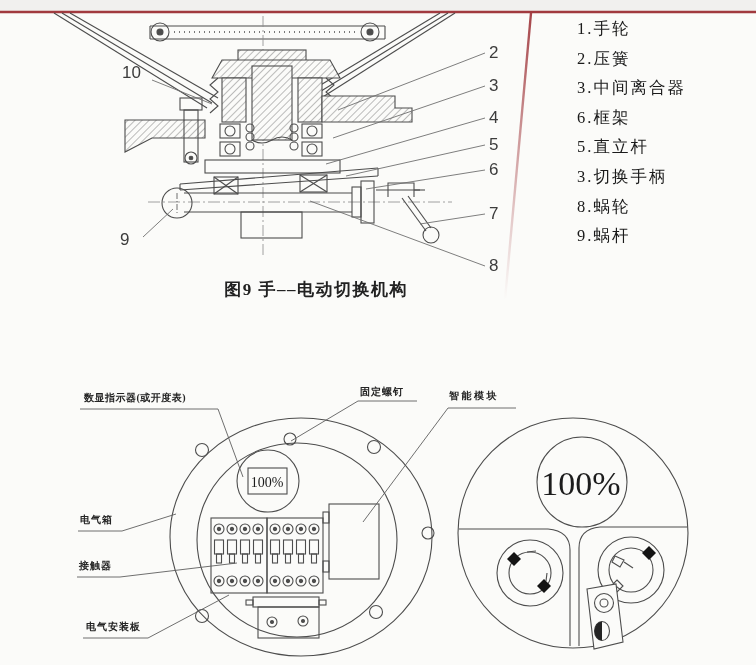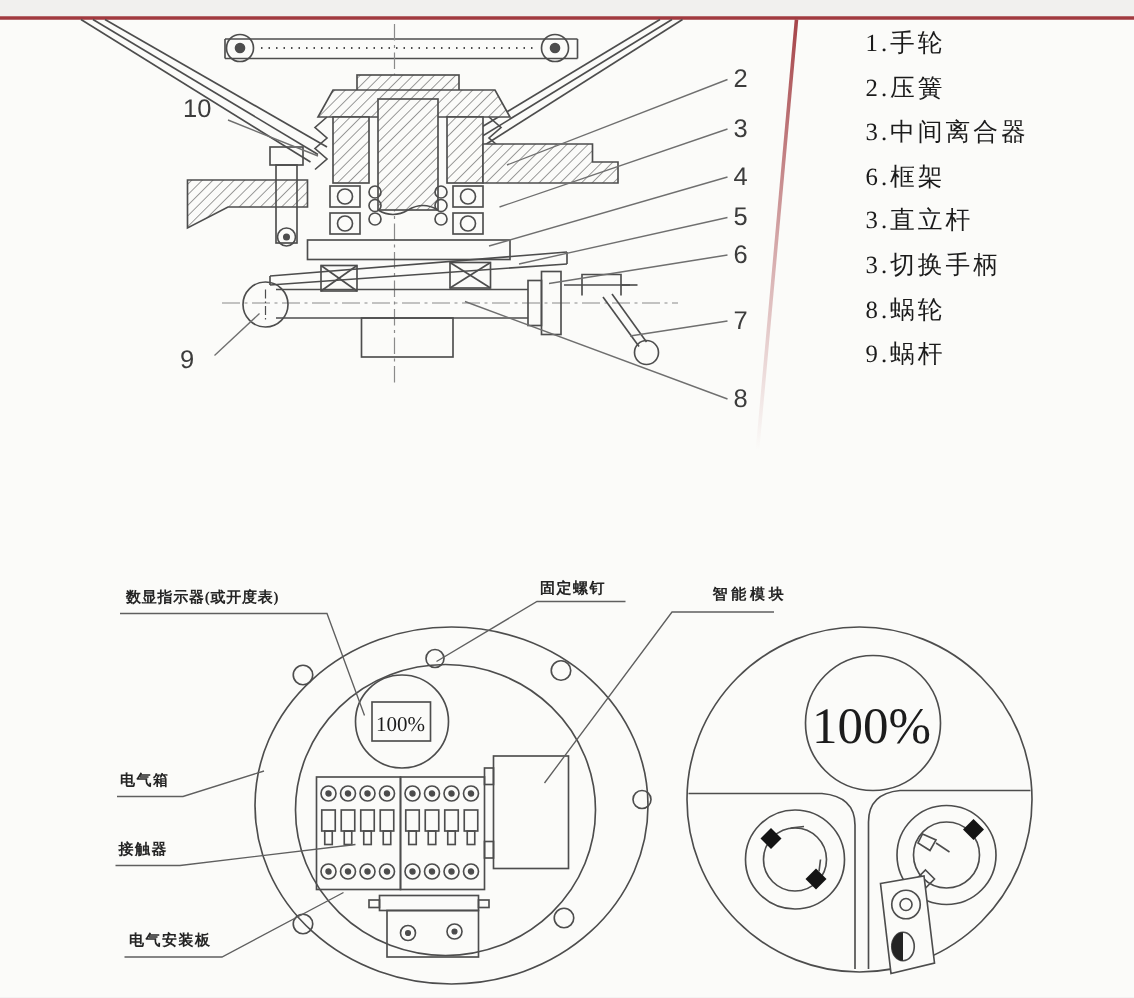--- a/index.html
+++ b/index.html
@@ -321,32 +321,33 @@
   <span class="abs callout" style="left:489px;top:43px">2</span>
   <span class="abs callout" style="left:489px;top:76px">3</span>
   <span class="abs callout" style="left:489px;top:108px">4</span>
   <span class="abs callout" style="left:489px;top:135px">5</span>
   <span class="abs callout" style="left:489px;top:160px">6</span>
   <span class="abs callout" style="left:489px;top:204px">7</span>
   <span class="abs callout" style="left:489px;top:256px">8</span>
   <span class="abs callout" style="left:120px;top:230px">9</span>
   <span class="abs callout" style="left:122px;top:63px">10</span>
 
+  <div class="abs caption">图9  手––电动切换机构</div>
 
   <ul class="legend">
     <li>1.手轮</li>
     <li>2.压簧</li>
     <li>3.中间离合器</li>
     <li>6.框架</li>
-    <li>3.直立杆</li>
+    <li>5.直立杆</li>
     <li>3.切换手柄</li>
     <li>8.蜗轮</li>
     <li>9.蜗杆</li>
   </ul>
 
   <span class="abs boxlabel" style="left:84px;top:391px;letter-spacing:0.5px">数显指示器(或开度表)</span>
   <span class="abs boxlabel" style="left:360px;top:385px">固定螺钉</span>
-  <span class="abs boxlabel" style="left:475px;top:389px;letter-spacing:2.5px">智能模块</span>
+  <span class="abs boxlabel" style="left:449px;top:389px;letter-spacing:2.5px">智能模块</span>
   <span class="abs boxlabel" style="left:80px;top:513px">电气箱</span>
   <span class="abs boxlabel" style="left:79px;top:559px">接触器</span>
   <span class="abs boxlabel" style="left:86px;top:620px">电气安装板</span>
 
 </div>
 
 </body></html>

